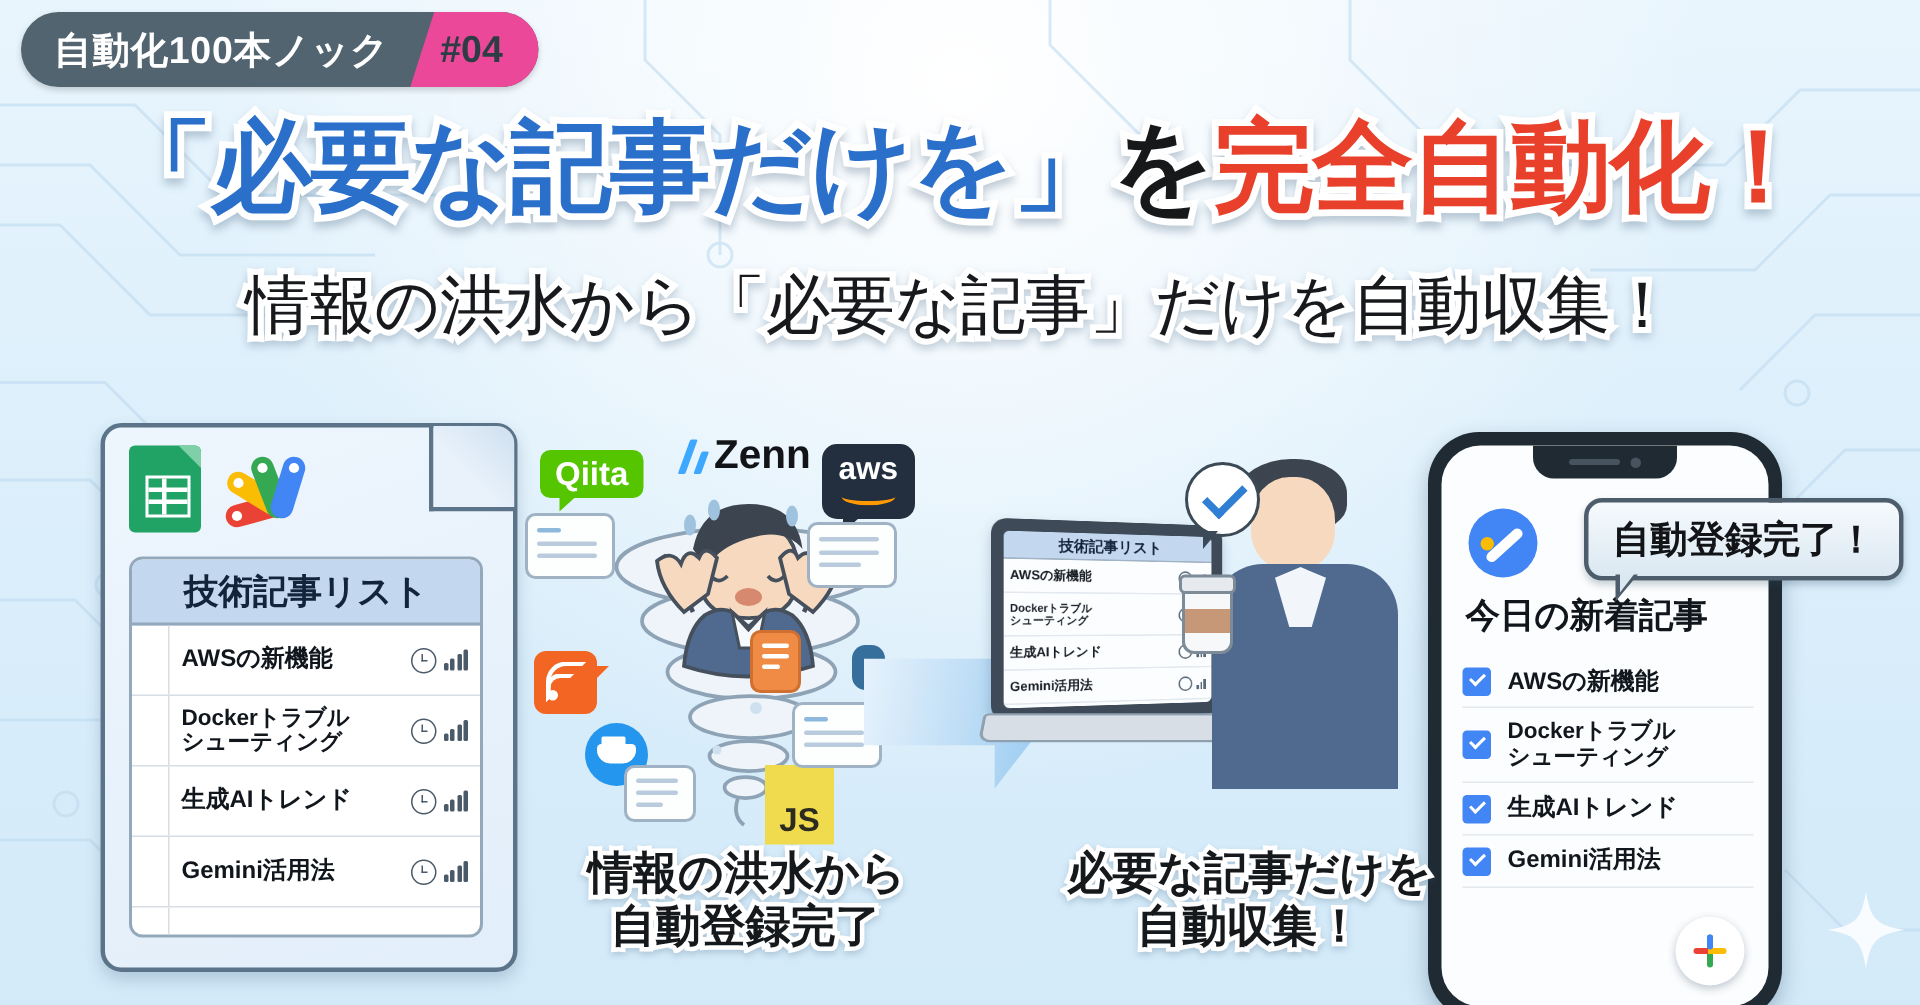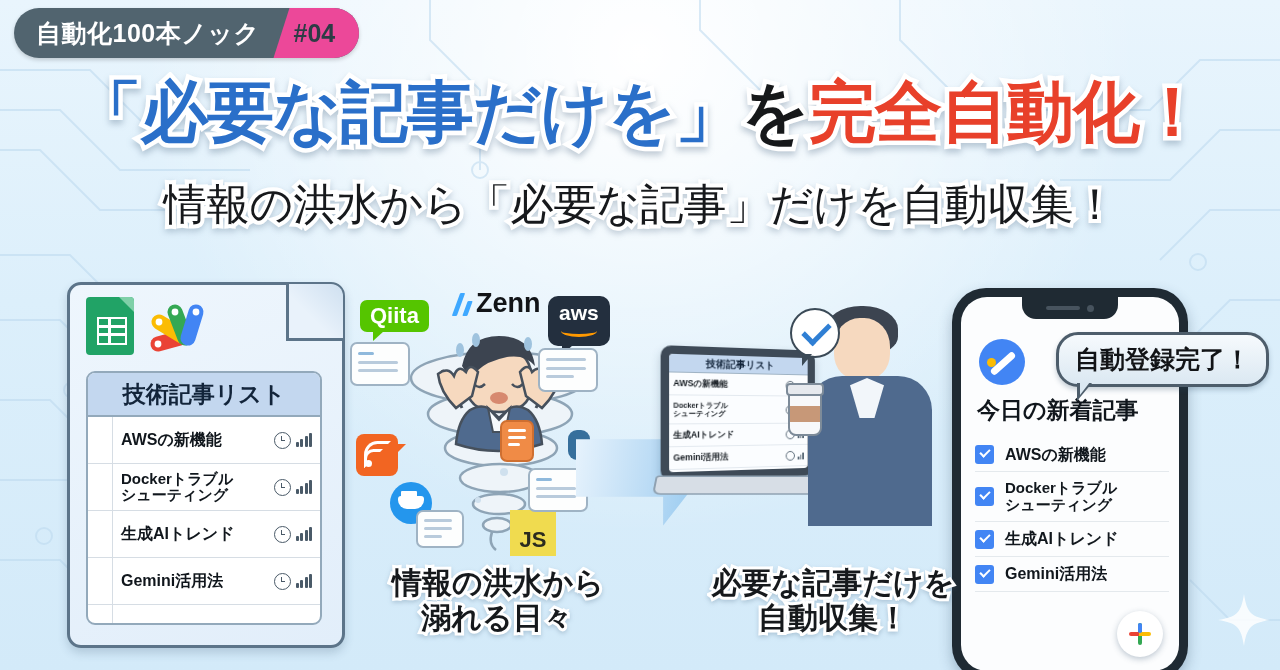--- a/index.html
+++ b/index.html
@@ -102,21 +102,21 @@
   .rss .a1{width:13px;height:13px;}
   .rss .a2{width:21px;height:21px;}
   .docker{left:38px;top:200px;width:42px;height:42px;background:#2496ed;border-radius:50%;}
   .docker .whale{position:absolute;left:8px;top:14px;width:26px;height:13px;
     background:#fff;border-radius:3px 3px 9px 9px;}
   .docker .cont{position:absolute;left:11px;top:9px;width:16px;height:6px;background:#fff;border-radius:1px;}
   .python{left:216px;top:148px;width:40px;height:40px;}
   .python .pb{position:absolute;width:22px;height:30px;border-radius:9px;}
   .python .p1{left:0;top:0;background:#366f9c;}
   .python .p2{right:0;bottom:0;background:#ffd343;}
-  .js{left:158px;top:228px;width:46px;height:46px;background:#f0db4f;
+  .js{left:158px;top:228px;width:46px;height:53px;background:#f0db4f;
     display:flex;align-items:flex-end;justify-content:center;
     font-size:22px;font-weight:bold;color:#2b2b1f;padding-bottom:3px;box-sizing:border-box;}
   .bubble-card{position:absolute;background:#fdfefe;border:2px solid #9fb3c4;border-radius:7px;}
   .bubble-card i{position:absolute;left:6px;background:#b9cbdc;height:3px;border-radius:2px;}
   .arrow-gas{position:absolute;left:576px;top:408px;width:132px;height:120px;}
   .arrow-shape{position:absolute;inset:0;
     background:linear-gradient(100deg,#e9f4fd 0%,#bcdcf5 55%,#8fc6ef 100%);
     clip-path:polygon(0 26%,66% 26%,66% 2%,100% 50%,66% 98%,66% 74%,0 74%);
     filter:drop-shadow(0 2px 2px rgba(50,90,130,.25));}
   .arrow-txt{position:absolute;left:8px;top:24px;width:96px;text-align:center;
@@ -187,21 +187,21 @@
   .ph-item .txt.two{font-size:15px;}
   .fab{position:absolute;right:16px;bottom:14px;width:46px;height:46px;border-radius:50%;
     background:#fff;box-shadow:0 2px 6px rgba(40,70,100,.3);}
   .fab .pv,.fab .ph2{position:absolute;border-radius:2px;}
   .fab .pv{left:21px;top:12px;width:4px;height:22px;background:linear-gradient(#34a853,#34a853);}
   .fab .ph2{left:12px;top:21px;width:22px;height:4px;
     background:linear-gradient(90deg,#ea4335 0 45%,#fbbc04 45% 100%);}
   .fab .pv2{position:absolute;left:21px;top:12px;width:4px;height:10px;background:#4285f4;border-radius:2px;}
   .speech{position:absolute;left:1056px;top:332px;padding:8px 16px;
     background:linear-gradient(180deg,#f6fafd 0%,#dbe8f2 100%);
-    border:3px solid #4d5d6b;border-radius:22px;
+    border:3px solid #4d5d6b;border-radius:12px;
     font-size:25px;font-weight:bold;color:#121417;white-space:nowrap;
     box-shadow:0 3px 5px rgba(40,70,100,.25);}
   .speech:after{content:"";position:absolute;left:18px;bottom:-17px;width:0;height:0;
     border-top:18px solid #4d5d6b;border-right:15px solid transparent;}
   .speech:before{content:"";position:absolute;left:21px;bottom:-11px;width:0;height:0;
     border-top:13px solid #dbe8f2;border-right:10px solid transparent;z-index:1;}
   
   .cap{position:absolute;text-align:center;font-size:30px;font-weight:bold;line-height:1.18;
     color:#16191c;white-space:nowrap;}
   .cap span{-webkit-text-stroke:6px #ffffff;paint-order:stroke fill;
@@ -526,21 +526,21 @@
           <span class="ph2"></span>
           <span class="pv2"></span>
       </div>
     </div>
   </div>
 
   <div class="speech">自動登録完了！</div>
 
   <div class="cap cap-left">
     <div><span>情報の洪水から</span></div>
-    <div><span>溺れる日々</span></div>
+    <div><span>自動登録完了</span></div>
   </div>
   <div class="cap cap-right">
     <div><span>必要な記事だけを</span></div>
     <div><span>自動収集！</span></div>
   </div>
 
   <svg class="sparkle" viewBox="0 0 52 52">
     <path d="M26 0 C29 19 33 23 52 26 C33 29 29 33 26 52 C23 33 19 29 0 26 C19 23 23 19 26 0z" fill="#ffffff"></path>
   </svg>
 

